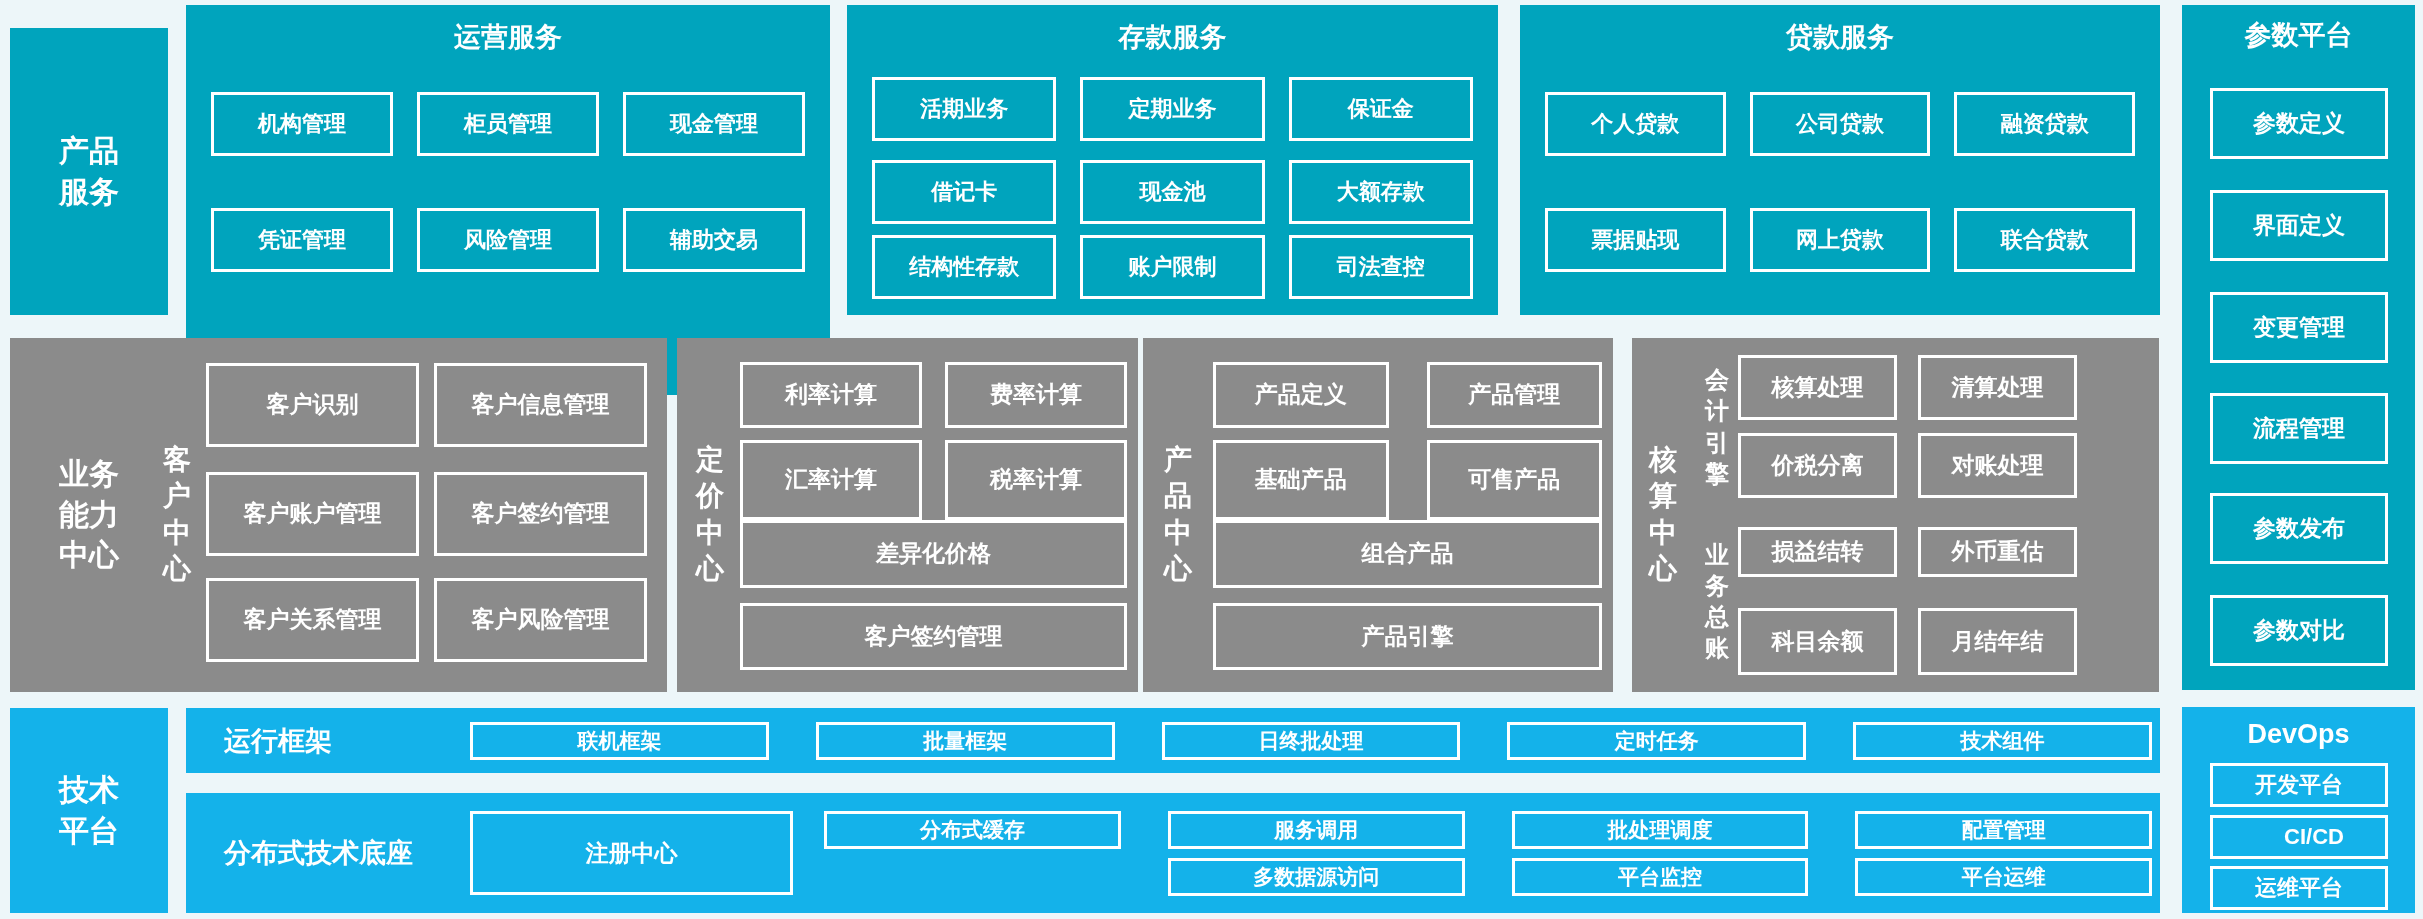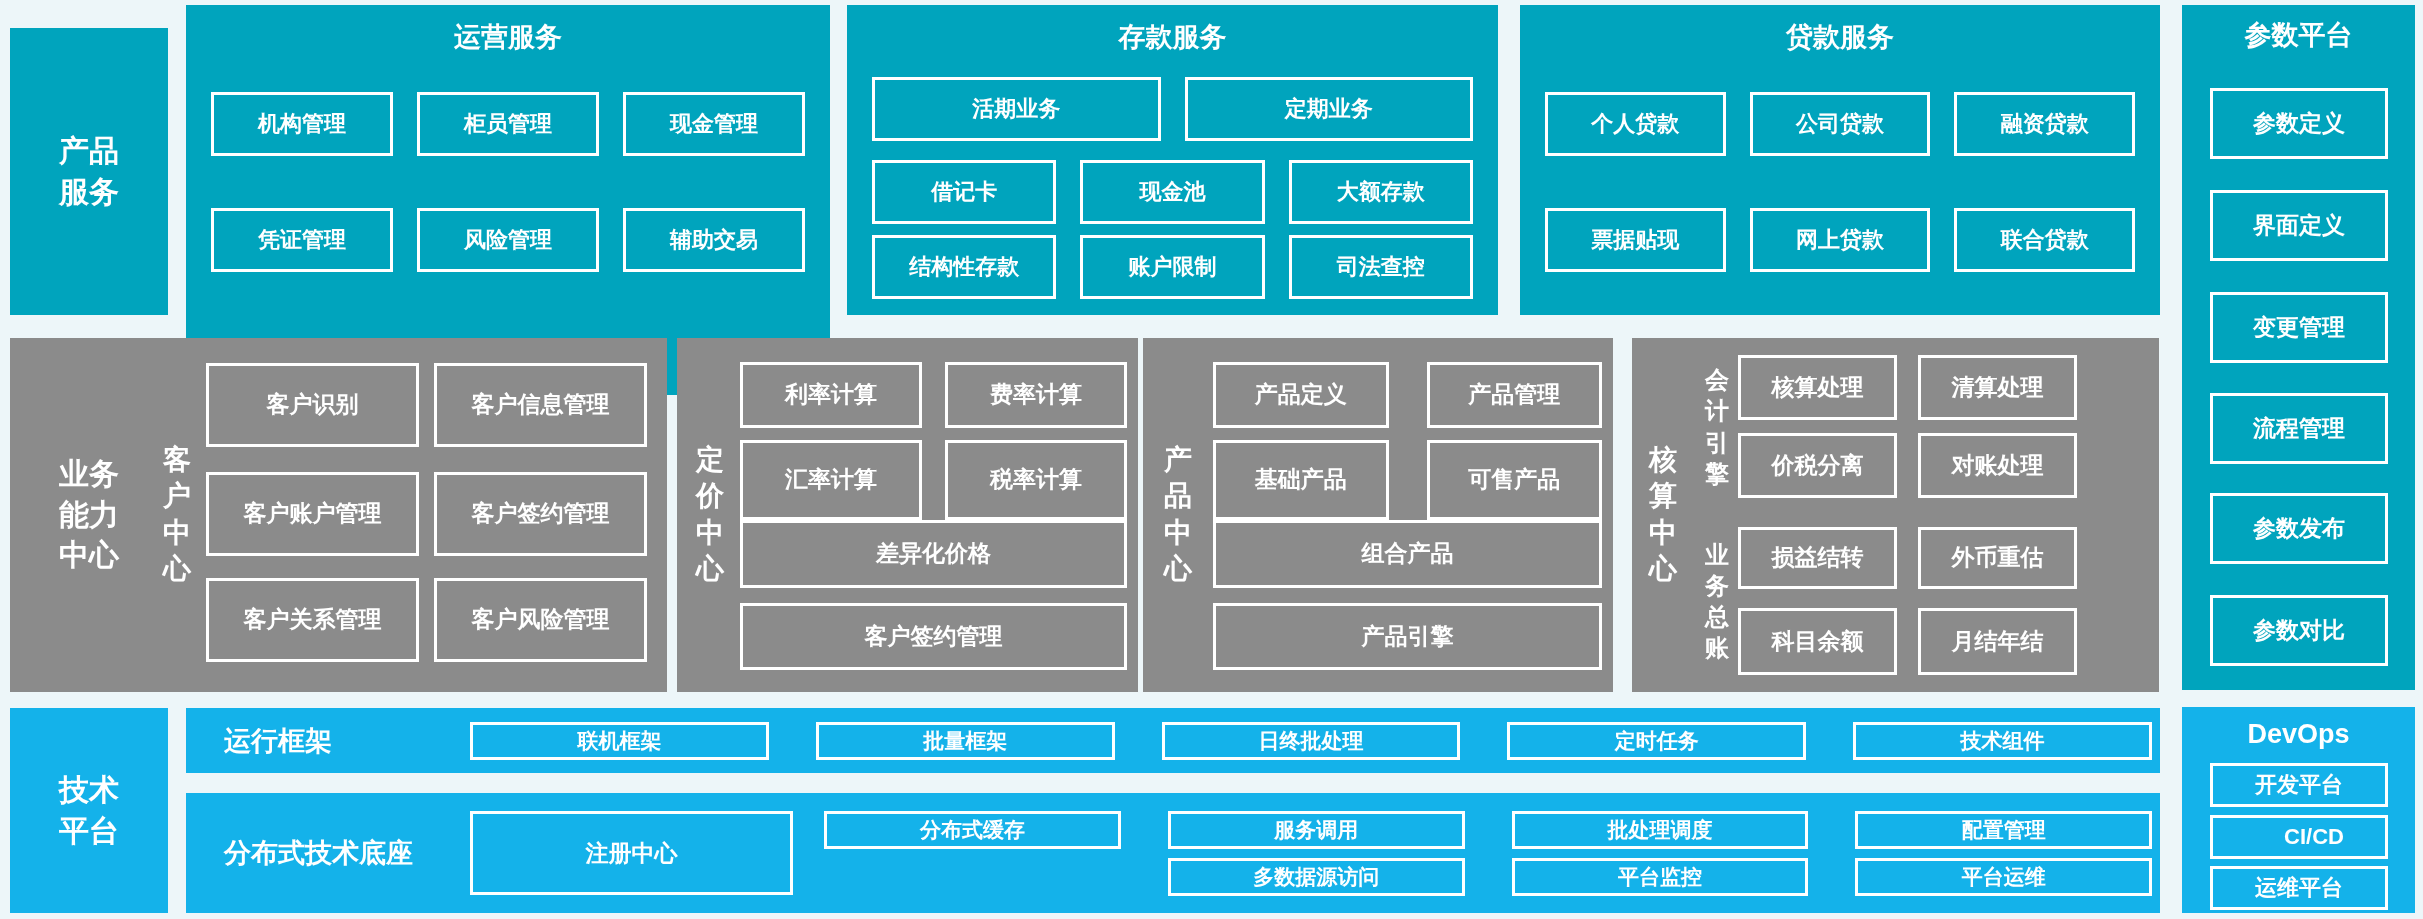--- a/index.html
+++ b/index.html
@@ -36,21 +36,21 @@
   .cu1{top:25px;} .cu2{top:134px;} .cu3{top:240px;}
   .midbox{font-size:23px;}
   
   .prow-p{left:63px;right:11px;gap:23px;}
   .prow-d{left:70px;right:11px;gap:38px;}
   .m1{top:24px;height:66px;} .m2{top:102px;height:80px;}
   .m3{top:182px;height:68px;} .m4{top:265px;height:67px;}
   
   .arow{left:106px;right:82px;gap:21px;}
   .a1{top:17px;height:65px;} .a2{top:95px;height:65px;}
-  .a3{top:189px;height:62px;} .a4{top:270px;height:67px;}
+  .a3{top:189px;height:50px;} .a4{top:270px;height:67px;}
   
   .colbox{position:absolute;left:28px;right:27px;height:65px;border:3px solid #fff;
           display:flex;align-items:center;justify-content:center;color:#fff;
           font-size:23px;font-weight:bold;}
   .p1{top:83px;} .p2{top:185px;} .p3{top:287px;} .p4{top:388px;} .p5{top:488px;} .p6{top:590px;}
   
   .hflex{display:flex;align-items:center;}
   .bottom-label{flex:0 0 246px;padding-left:38px;color:#fff;font-size:27px;
                 font-weight:bold;white-space:nowrap;}
   .rf-boxes{flex:1;display:flex;gap:47px;padding-right:8px;}
@@ -89,20 +89,21 @@
       <div class="wbox">风险管理</div>
       <div class="wbox">辅助交易</div>
     </div>
   </div>
 
   <div class="abs teal panel" style="left:847px;top:5px;width:651px;height:310px;">
     <div class="panel-title">存款服务</div>
     <div class="row toprow r1b">
       <div class="wbox">活期业务</div>
       <div class="wbox">定期业务</div>
+      <div class="wbox">保证金</div>
     </div>
     <div class="row toprow r2b">
       <div class="wbox">借记卡</div>
       <div class="wbox">现金池</div>
       <div class="wbox">大额存款</div>
     </div>
     <div class="row toprow r3b">
       <div class="wbox">结构性存款</div>
       <div class="wbox">账户限制</div>
       <div class="wbox">司法查控</div>

